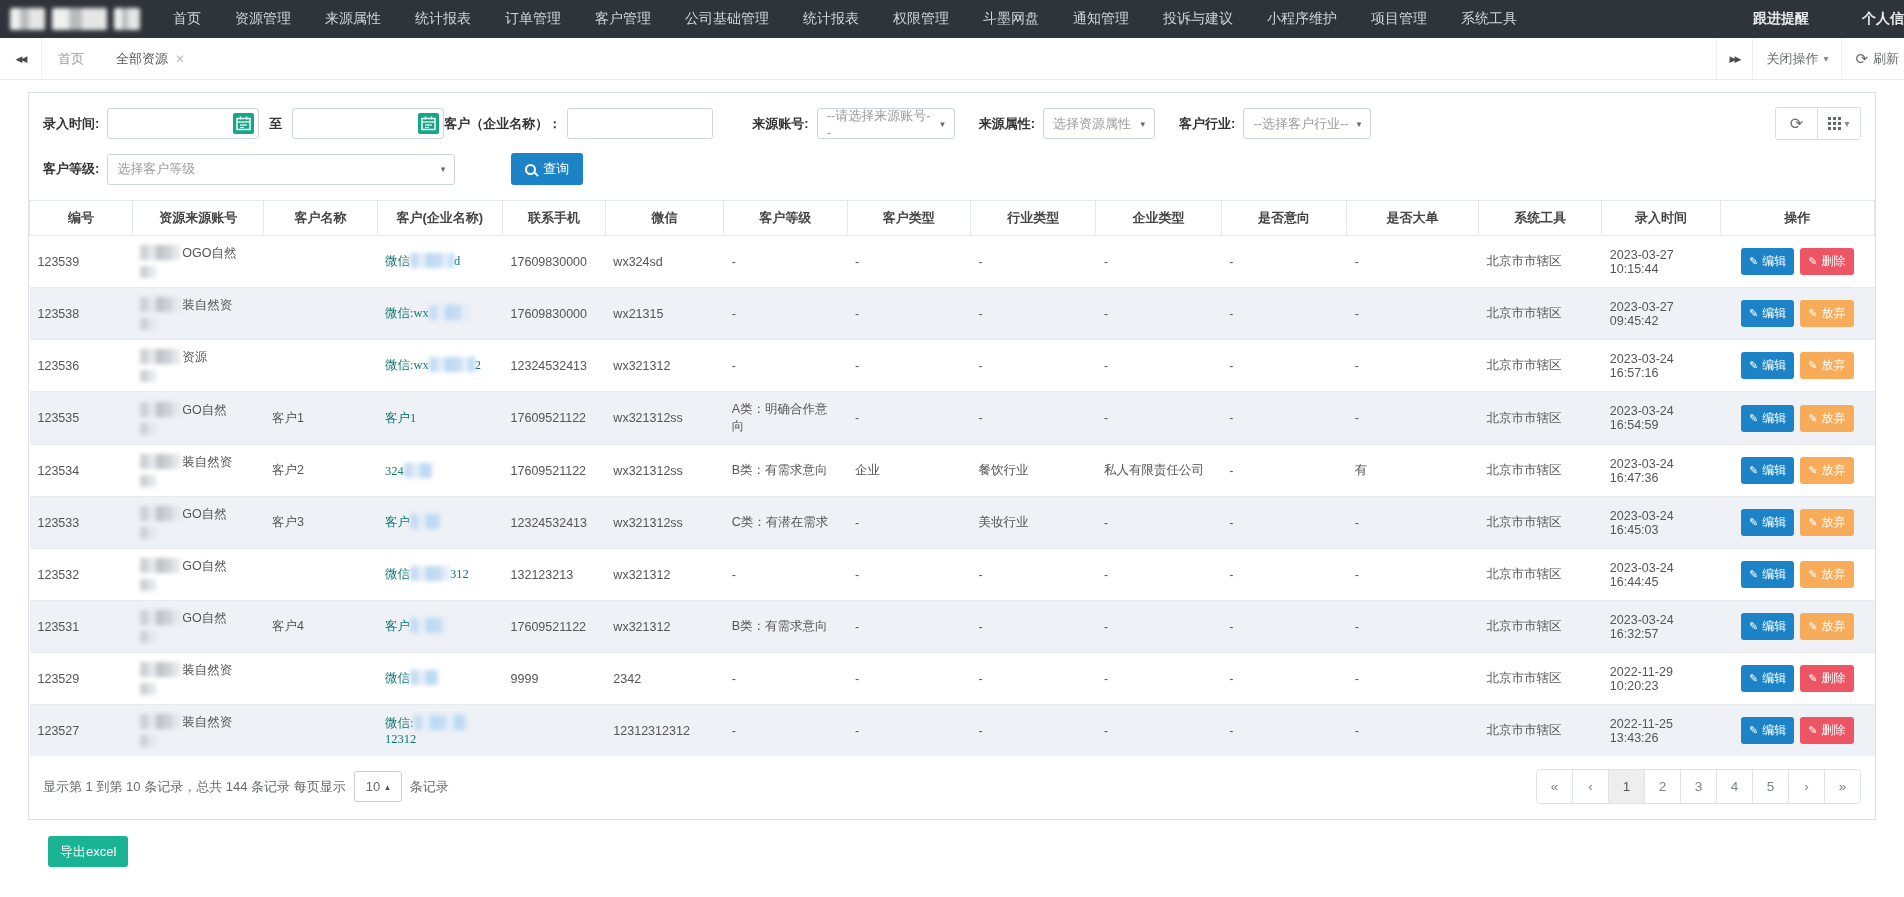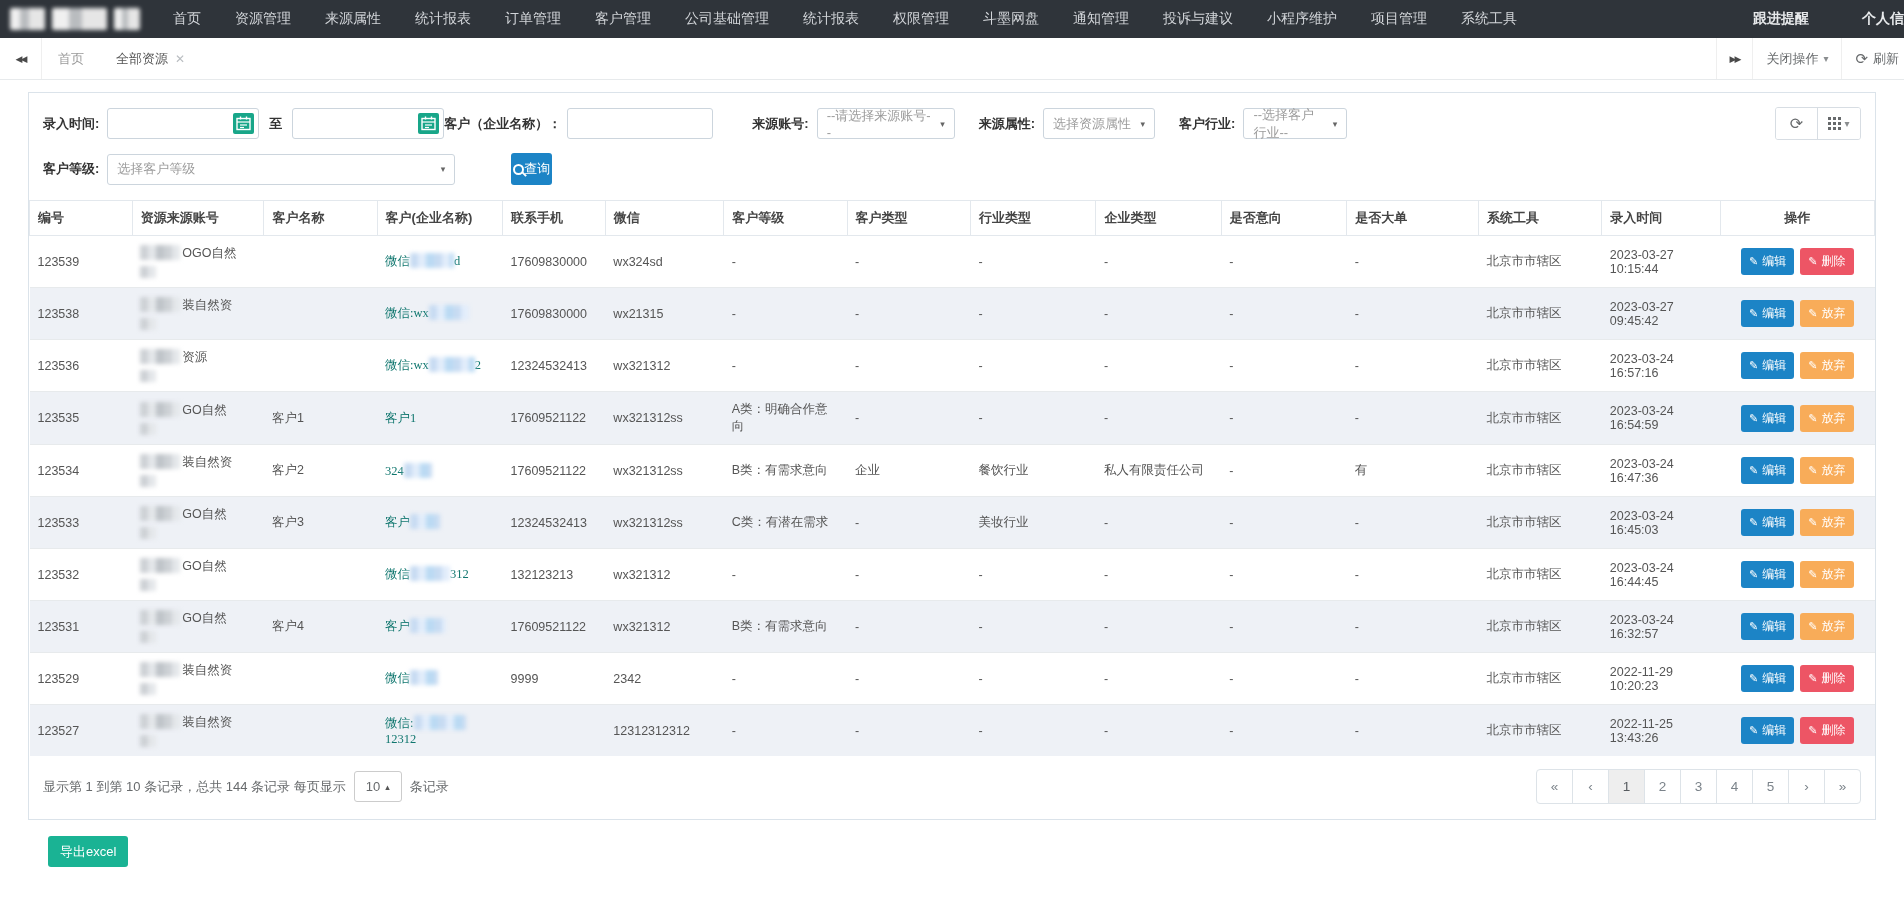--- a/index.html
+++ b/index.html
@@ -40,26 +40,26 @@
   .cal-ic { position:absolute; right:5px; top:5px; width:21px; height:21px; cursor:pointer; }
   .sep-to { margin:0 10px; }
   .sel { height:31px; border:1px solid #ccd5dd; border-radius:3px; background:#fff; display:inline-flex;
     align-items:center; justify-content:space-between; padding:0 9px; font-size:13px; color:#9b9b9b; cursor:pointer; margin-left:8px; }
   .sel .caret { font-size:9px; color:#666; margin-left:8px; }
   .toolbar { margin-left:auto; display:flex; border:1px solid #d7dde3; border-radius:3px; overflow:hidden; }
   .toolbar-btn { width:42px; height:31px; display:flex; align-items:center; justify-content:center;
     background:#fff; color:#676a6c; cursor:pointer; gap:3px; }
   .toolbar-btn:first-child { border-right:1px solid #d7dde3; }
   .toolbar-btn .refresh-glyph { font-size:16px; }
-  .btn-search { margin-left:56px; height:32px; padding:0 2px; border:none; border-radius:3px;
-    background:#1c84c6; color:#fff; font-size:13px; display:inline-flex; align-items:center; cursor:pointer; }
+  .btn-search { margin-left:56px; height:32px; padding:0 14px; border:none; border-radius:3px;
+    background:#1c84c6; color:#fff; font-size:13px; display:inline-flex; align-items:center; gap:7px; cursor:pointer; }
 
   
   table { width:100%; border-collapse:collapse; table-layout:fixed; }
-  thead th { font-size:13px; font-weight:bold; color:#454545; text-align:left; padding:8px;
+  thead th { font-size:13px; font-weight:bold; color:#454545; text-align:center; padding:8px;
     border:1px solid #e3e8ed; background:#fff; }
   thead th.col-actions { text-align:center;border-radius:15px; }
   tbody td { font-size:12.5px; color:#555; padding:9px 8px; border-top:1px solid #e7eaec;
     vertical-align:middle; word-wrap:break-word; }
   tbody tr:nth-child(even) { background:#eef1f6; }
   tbody td.col-actions { text-align:center; white-space:nowrap; }
   .link { color:#0f766e; text-decoration:none; cursor:pointer;font-family:Liberation Serif, serif; }
   .redact { display:inline-block; height:15px; width:40px; border-radius:1px; filter:blur(2px); vertical-align:-3px;
     background:repeating-linear-gradient(90deg,#cdd1d5 0 8px,#e4e7ea 8px 16px,#bfc4c9 16px 24px); }
   .redact.sm { height:12px; width:16px; }
@@ -188,21 +188,21 @@
         <span class="sel" style="width:138px">
           <span>--请选择来源账号--</span>
           <span class="caret">▾</span>
         </span>
         <span class="flabel" style="margin-left:24px">来源属性:</span>
         <span class="sel" style="width:112px">
           <span>选择资源属性</span>
           <span class="caret">▾</span>
         </span>
         <span class="flabel" style="margin-left:24px">客户行业:</span>
-        <span class="sel" style="width:104px">
+        <span class="sel" style="width:128px">
           <span>--选择客户行业--</span>
           <span class="caret">▾</span>
         </span>
         <div class="toolbar">
           <span class="toolbar-btn">
             <span class="refresh-glyph">⟳</span>
           </span>
           <span class="toolbar-btn">
             <svg width="13" height="13" viewBox="0 0 13 13">
                 <g fill="#676a6c">

